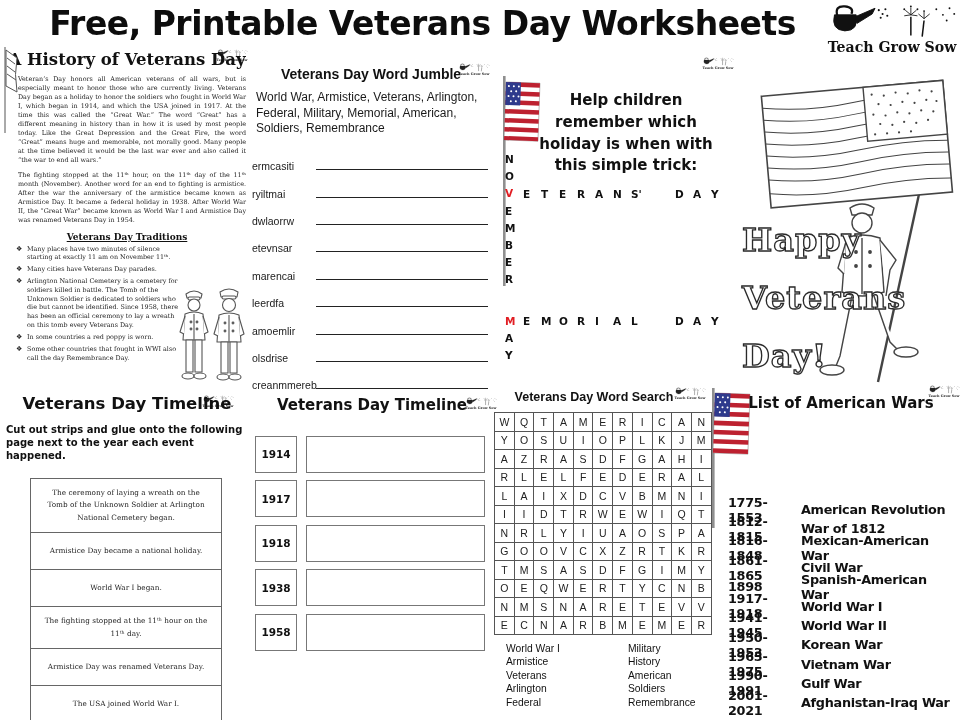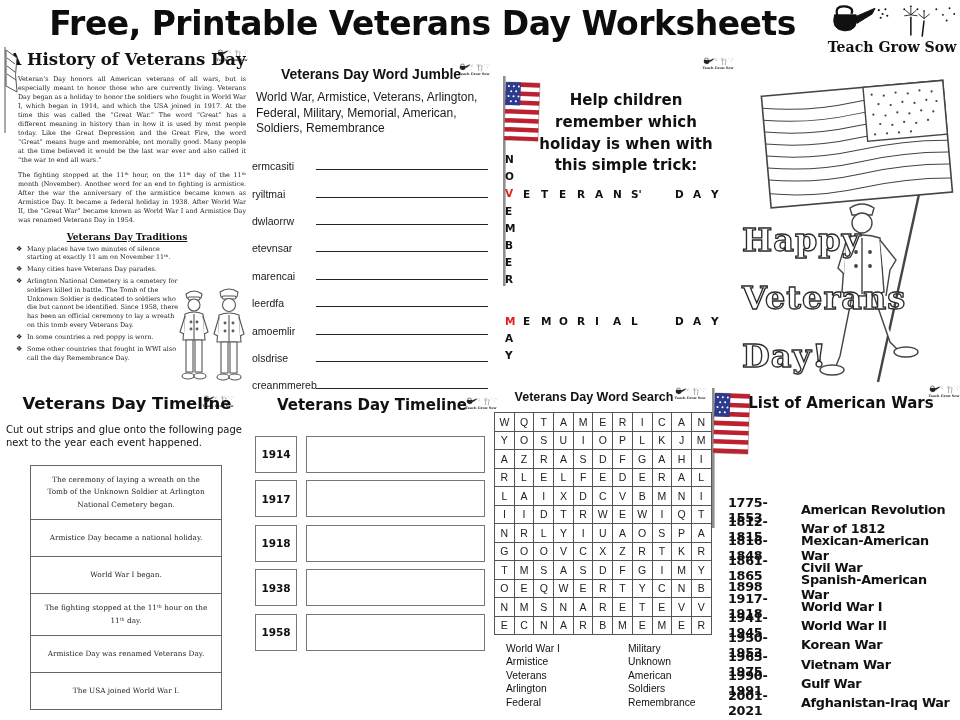--- a/index.html
+++ b/index.html
@@ -49,21 +49,21 @@
   
   #happy{left:740px;top:52px;width:220px;height:338px;}
   #happy .art{position:absolute;left:0;top:8px;width:220px;height:330px;}
   #happy .hv-text{position:absolute;left:2px;top:172px;width:120px;
     font-family:"DejaVu Serif",serif;font-weight:bold;font-size:32px;line-height:1.0;
     color:#fff;-webkit-text-stroke:1.3px #2a2a2a;text-shadow:0 0 1px #555;letter-spacing:1px;}
   #happy .hv-text div{margin-bottom:26px;}
   
   #cutout{left:2px;top:390px;width:250px;height:330px;}
   #cutout .tl-title{text-align:center;font-size:16.5px;font-weight:800;margin:4px 0 0 0;}
-  #cutout .tl-instr{margin:10px 6px 0 4px;font-size:10px;font-weight:400;line-height:1.3;}
+  #cutout .tl-instr{margin:10px 6px 0 4px;font-size:10px;font-weight:700;line-height:1.3;}
   #cutout .strips{margin:16px 0 0 28px;width:190px;border:1px solid #666;}
   .strip{border-bottom:1px solid #666;padding:8px 12px;min-height:20px;display:flex;
     align-items:center;justify-content:center;text-align:center;
     font-family:"DejaVu Serif",serif;font-size:7.3px;line-height:1.7;color:#222;}
   .strip:last-child{border-bottom:none;}
   
   #years{left:253px;top:390px;width:238px;height:330px;}
   #years .tl-title{text-align:center;font-size:15px;font-weight:800;margin:6px 0 0 0;}
   #years .yr-rows{margin-top:18px;}
   .yr-row{display:flex;align-items:center;height:44.5px;}
@@ -830,21 +830,21 @@
     <div class="ws-words">
       <div class="ws-colA" id="ws-colA">
           <div>World War I</div>
           <div>Armistice</div>
           <div>Veterans</div>
           <div>Arlington</div>
           <div>Federal</div>
         </div>
       <div class="ws-colB" id="ws-colB">
           <div>Military</div>
-          <div>Unknown</div>
+          <div>History</div>
           <div>American</div>
           <div>Soldiers</div>
           <div>Remembrance</div>
         </div>
     </div>
   </div>
 
   <div class="panel" id="wars">
     <div class="mini-logo tgs-logo" style="right:0;top:0;">
         <svg viewBox="0 0 140 58" xmlns="http://www.w3.org/2000/svg">

